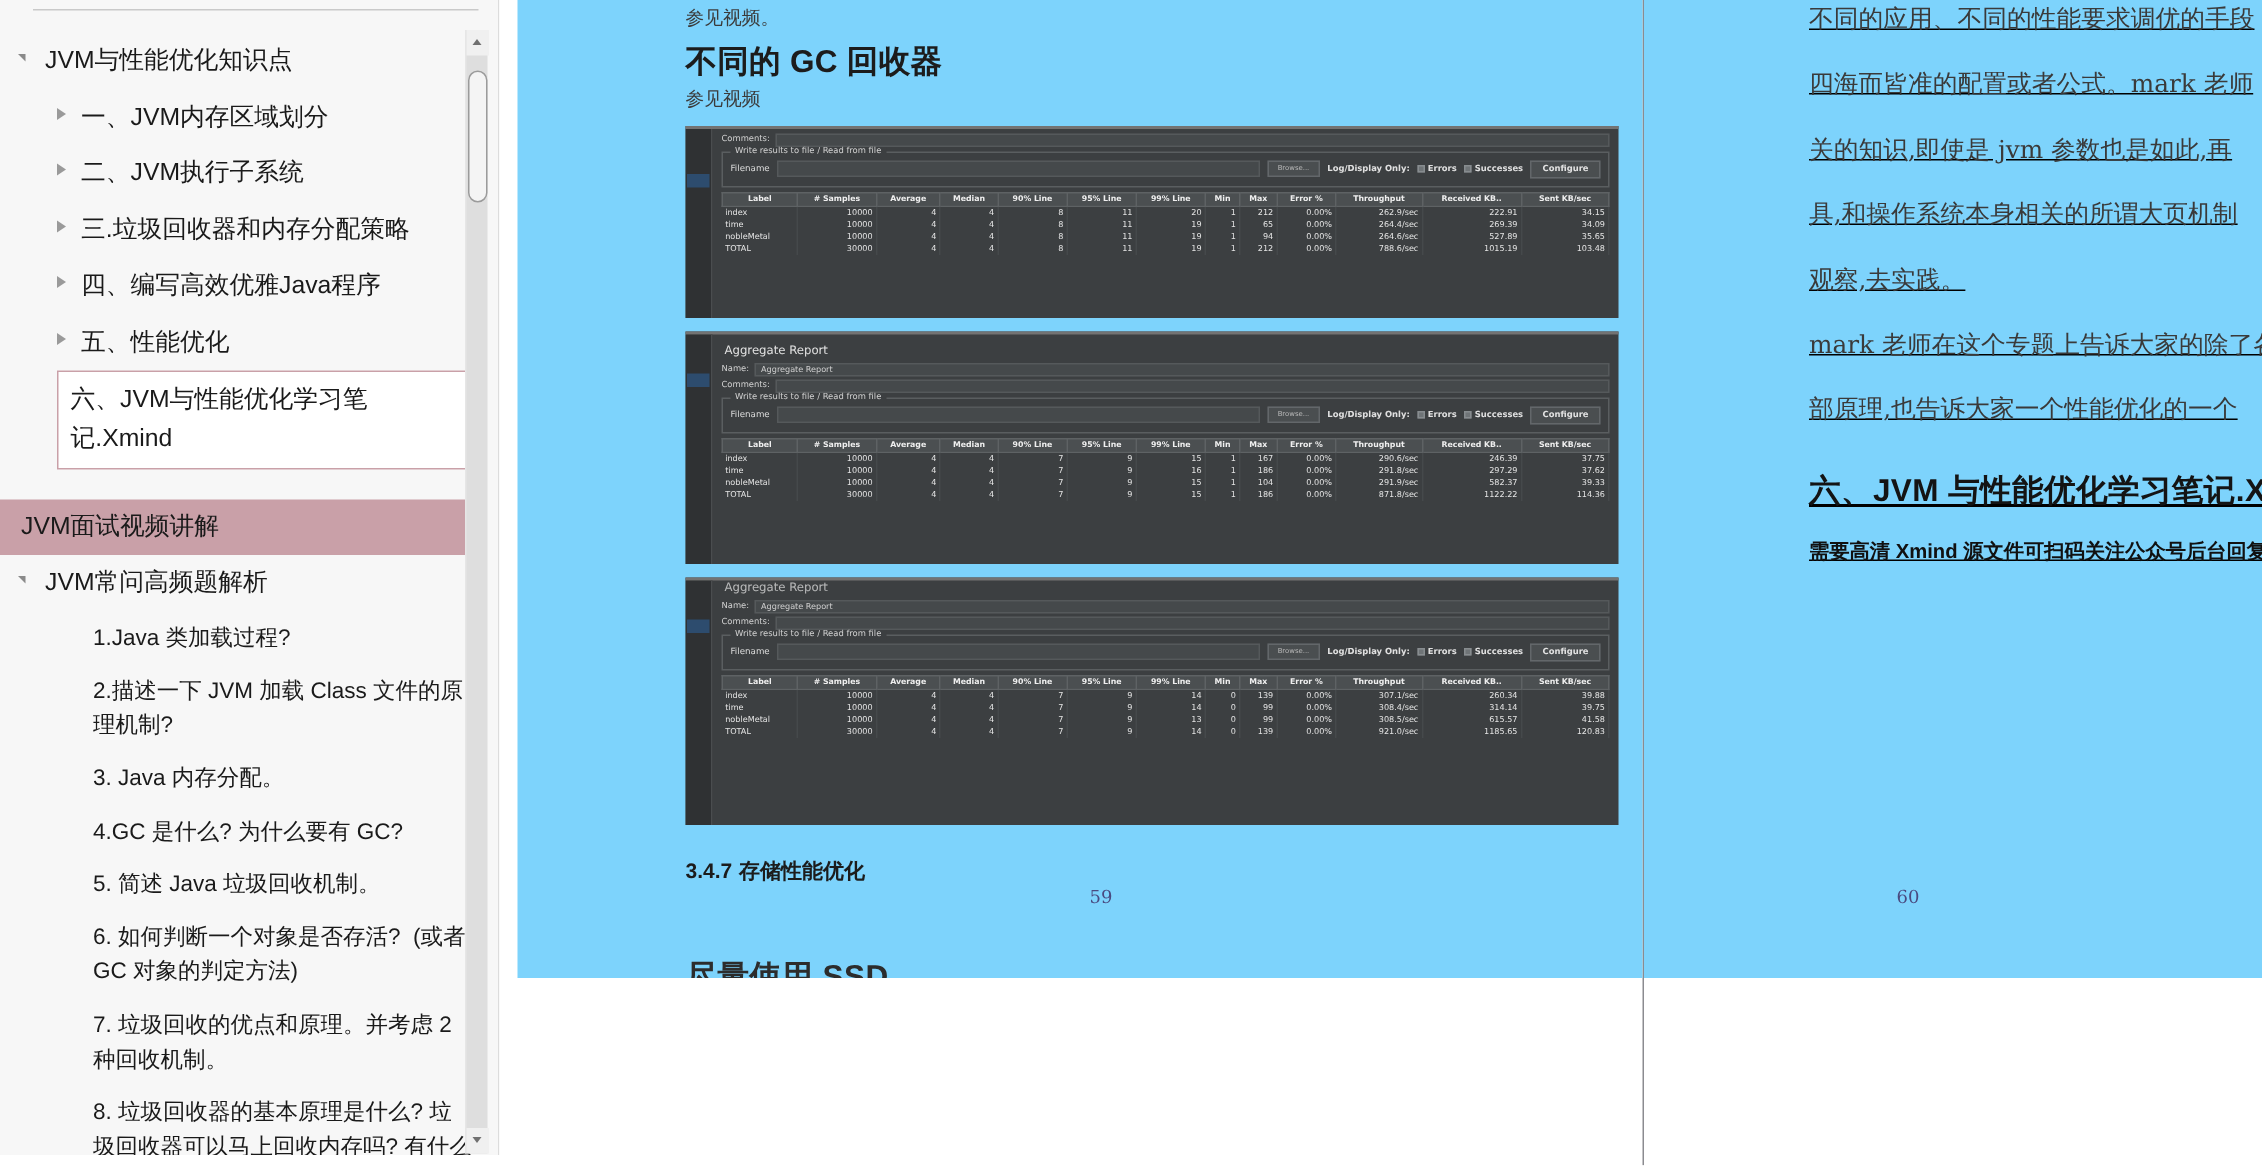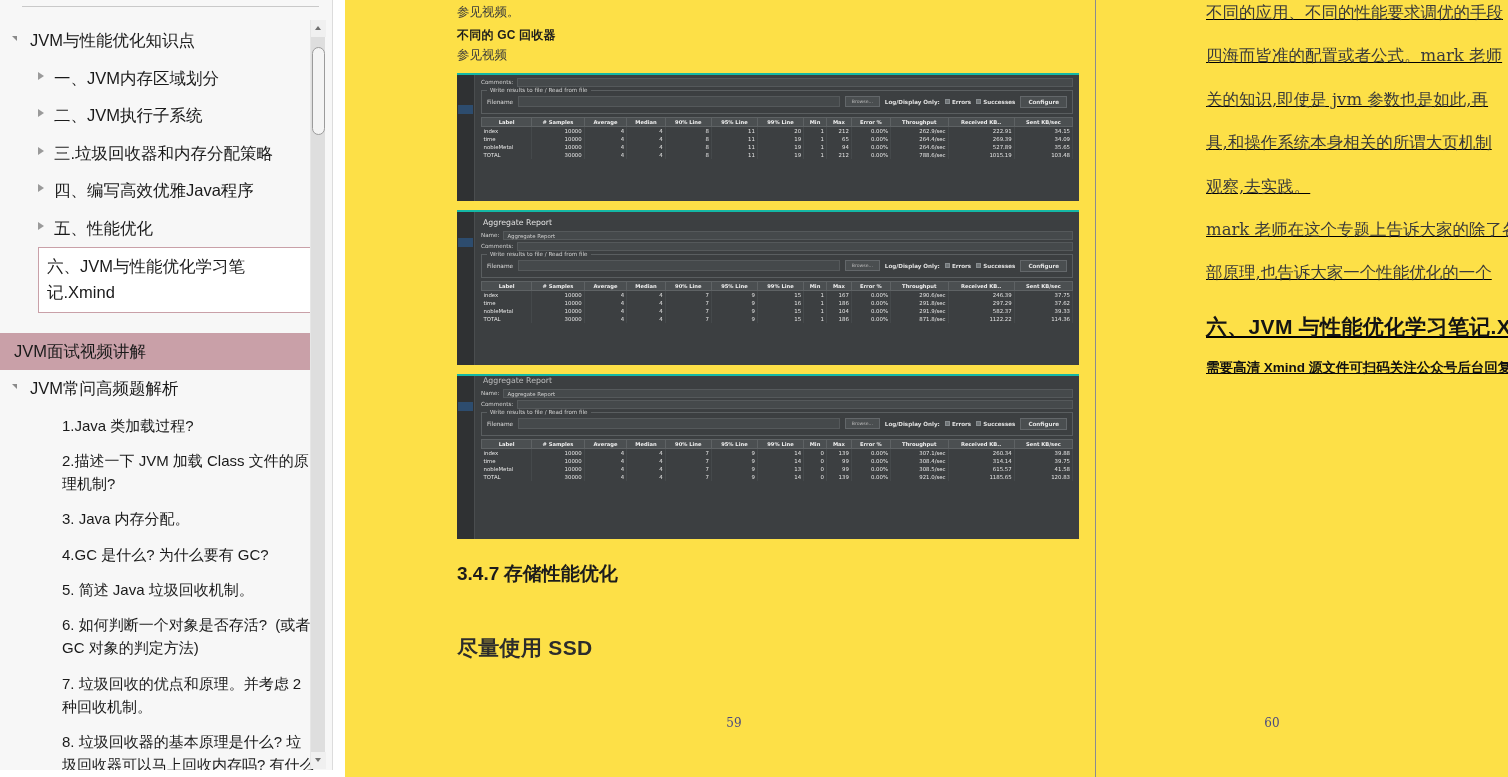--- a/index.html
+++ b/index.html
@@ -120,61 +120,61 @@
     flex: 1 1 auto;
     height: 777px;
     background: #ffffff;
     display: flex;
     overflow: hidden;
   }
   .gutter { width: 12px; flex: 0 0 12px; background: #ffffff; }
 
   .page {
     position: relative;
-    background: #fde047;
-    height: 777px;
+    background: #7dd3fc;
+    height: 652px;
     overflow: hidden;
   }
   .page-left { flex: 0 0 750px; width: 750px; padding: 0 16px 0 14px; }
   .page-sep { flex: 0 0 1px; width: 1px; background: #8b8b90; height: 777px; }
   .page-right { flex: 1 1 auto; padding: 0 0 0 15px; text-decoration: underline; }
 
   .pg-inner-left { padding: 3px 0 0 98px; }
   .pg-inner-right { padding: 0 0 0 95px; }
 
   
   .cn-small {
     font-family: "DejaVu Serif", "Liberation Serif", serif;
     font-size: 12.5px; color: #3b3b3b; line-height: 1.5;
   }
   .h-bold-cn {
-    font-size: 12px; font-weight: bold; color: #1c1c1c;
+    font-size: 21px; font-weight: bold; color: #1c1c1c;
     margin: 5px 0 2px 0; letter-spacing: .2px;
   }
   .h-num {
-    font-size: 19px; font-weight: bold; color: #1c1c1c;
+    font-size: 14px; font-weight: bold; color: #1c1c1c;
   }
   .h-ssd {
     font-size: 21px; font-weight: bold; color: #2c2c2c; letter-spacing: .3px; margin-top: 19px;
   }
   .h-store {
     font-size: 21px; font-weight: bold; color: #2c2c2c; letter-spacing: .3px;
   }
   .pagenum {
     position: absolute; bottom: 47px; width: 100%;
     text-align: center;
     font-size: 12px; color: #4a4a80;
     font-family: "DejaVu Serif","Liberation Serif", serif;
   }
   .pagenum.right { left: -30px; }
 
   
   .shot {
     background: #3c3f41;
-    border-top: 2px solid #14b8a6;
+    border-top: 2px solid #737373;
     position: relative;
     overflow: hidden;
     color: #d9d9d9;
     font-family: "DejaVu Sans", "Liberation Sans", sans-serif;
     font-size: 5.4px;
   }
   .shot .leftrail {
     position: absolute; left: 0; top: 0; bottom: 0; width: 18px;
     background: #2f3133; border-right: 1px solid #4a4d4f;
   }

